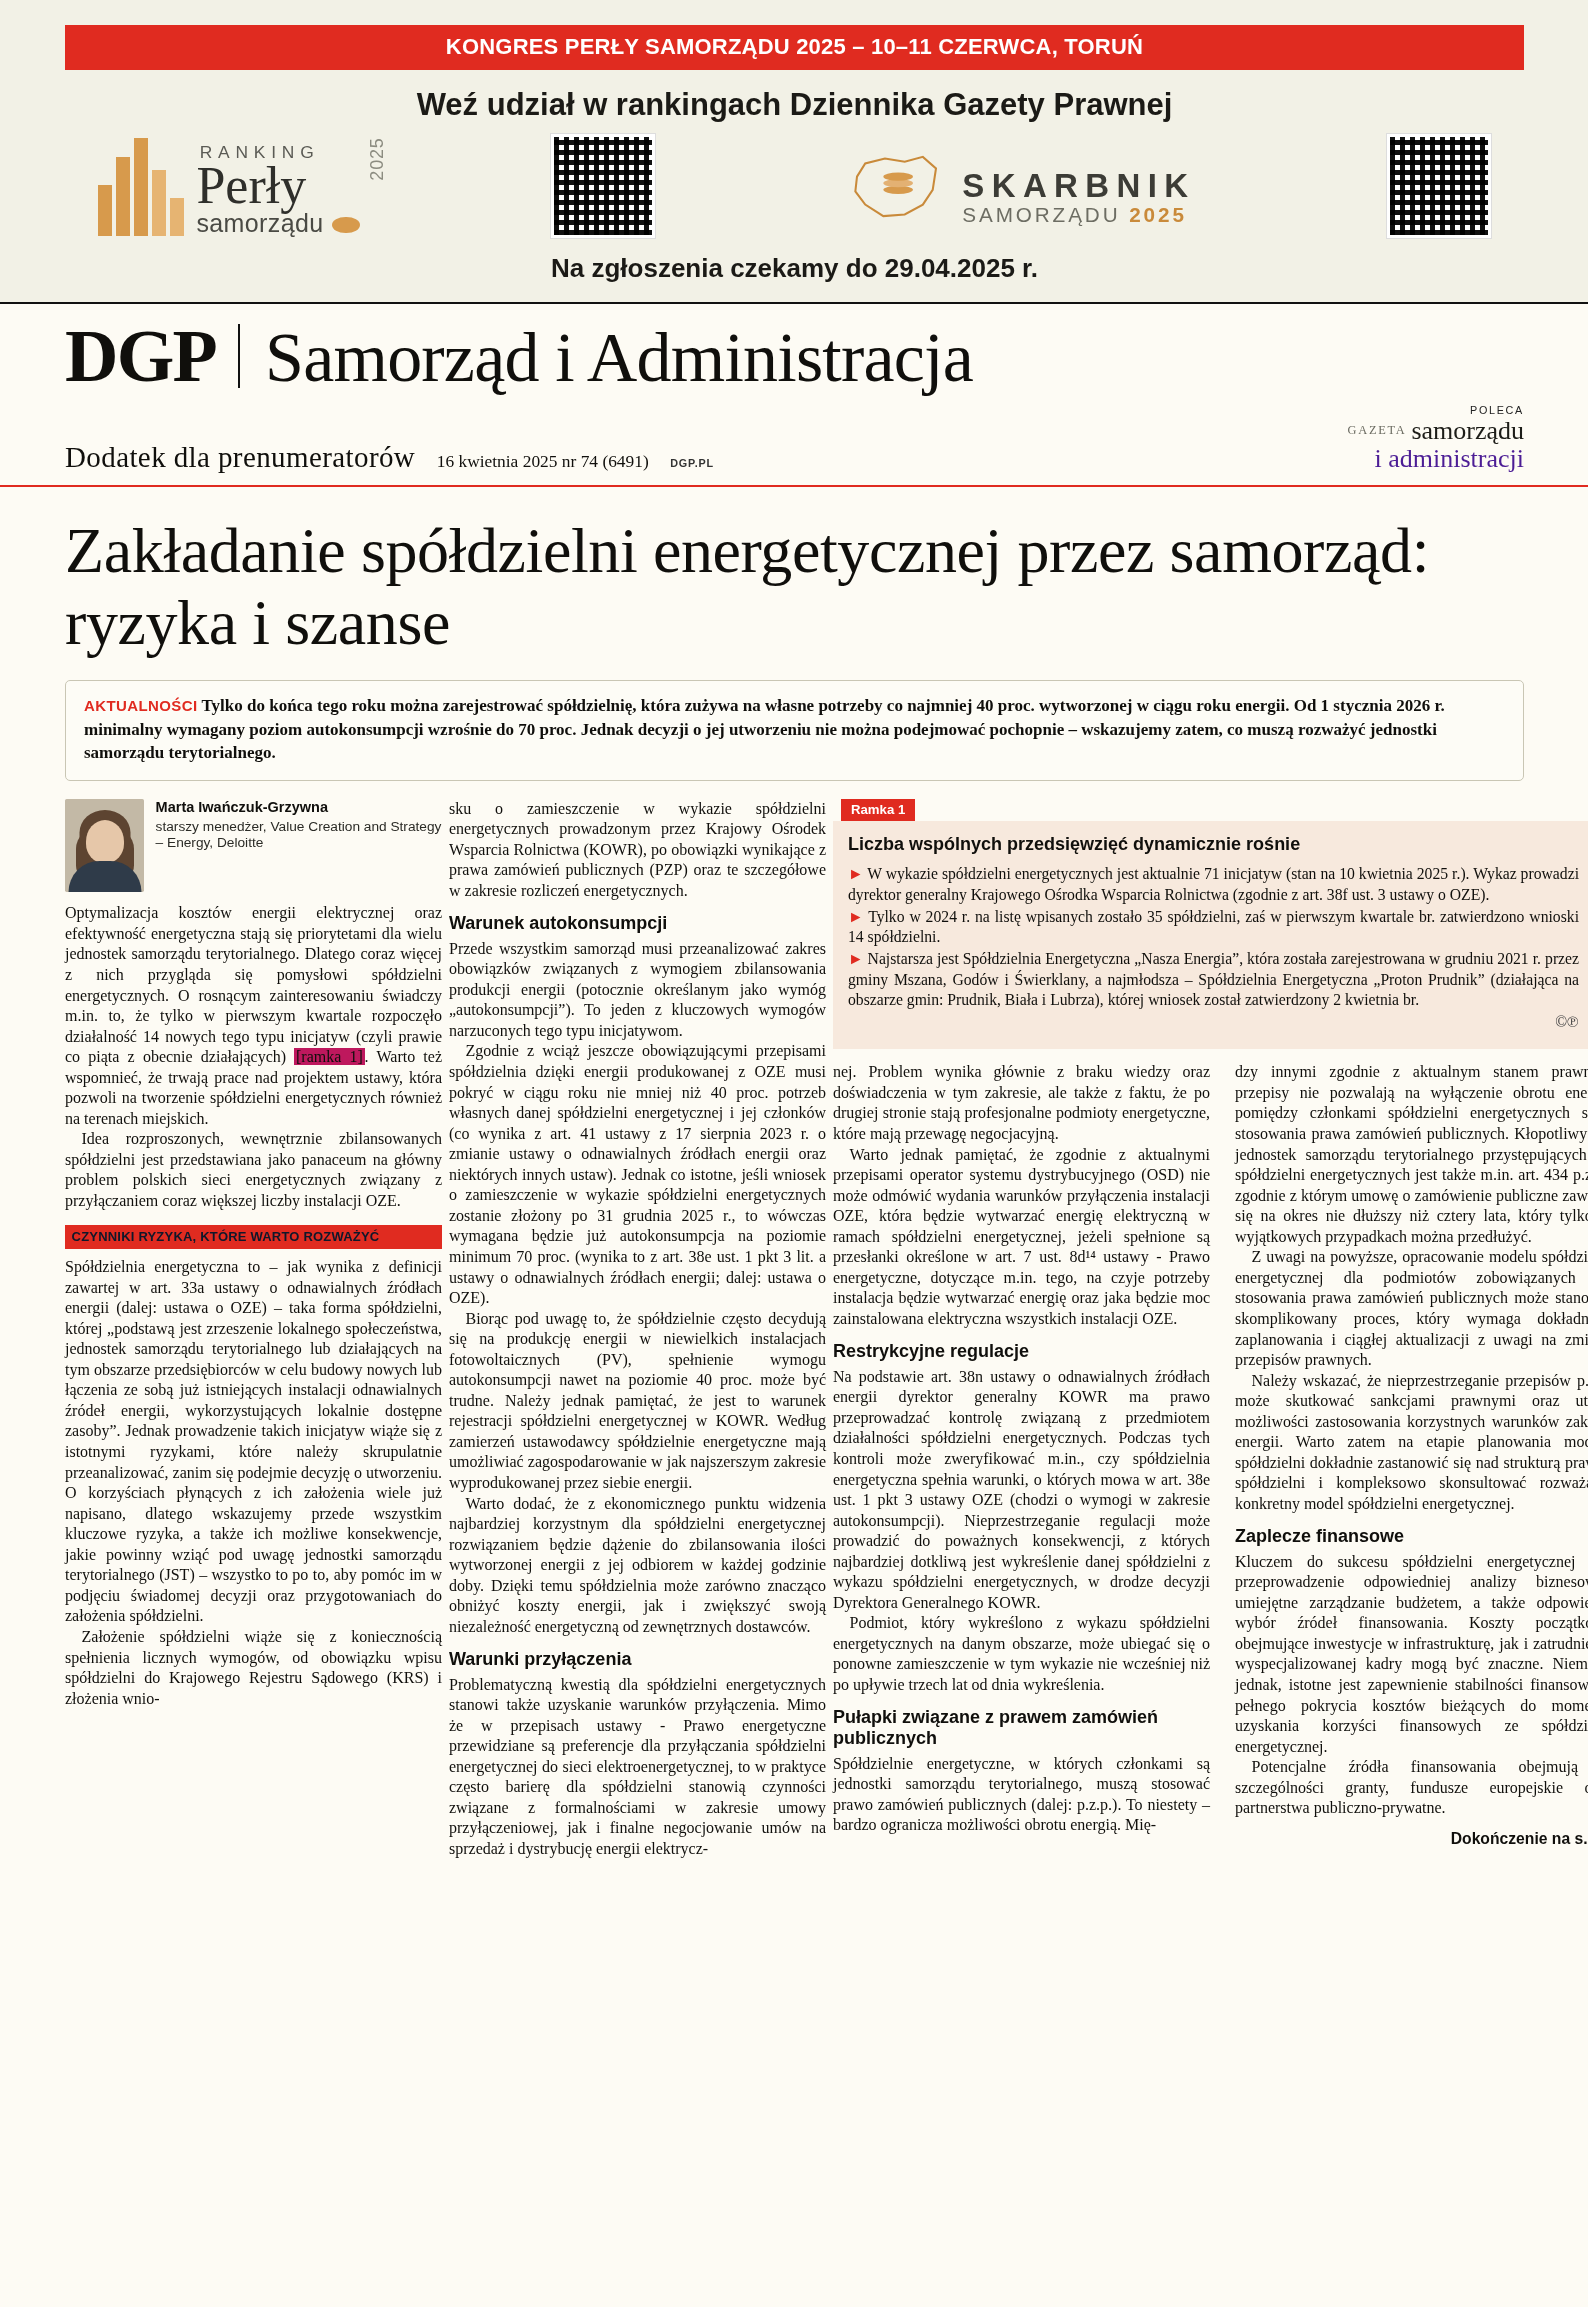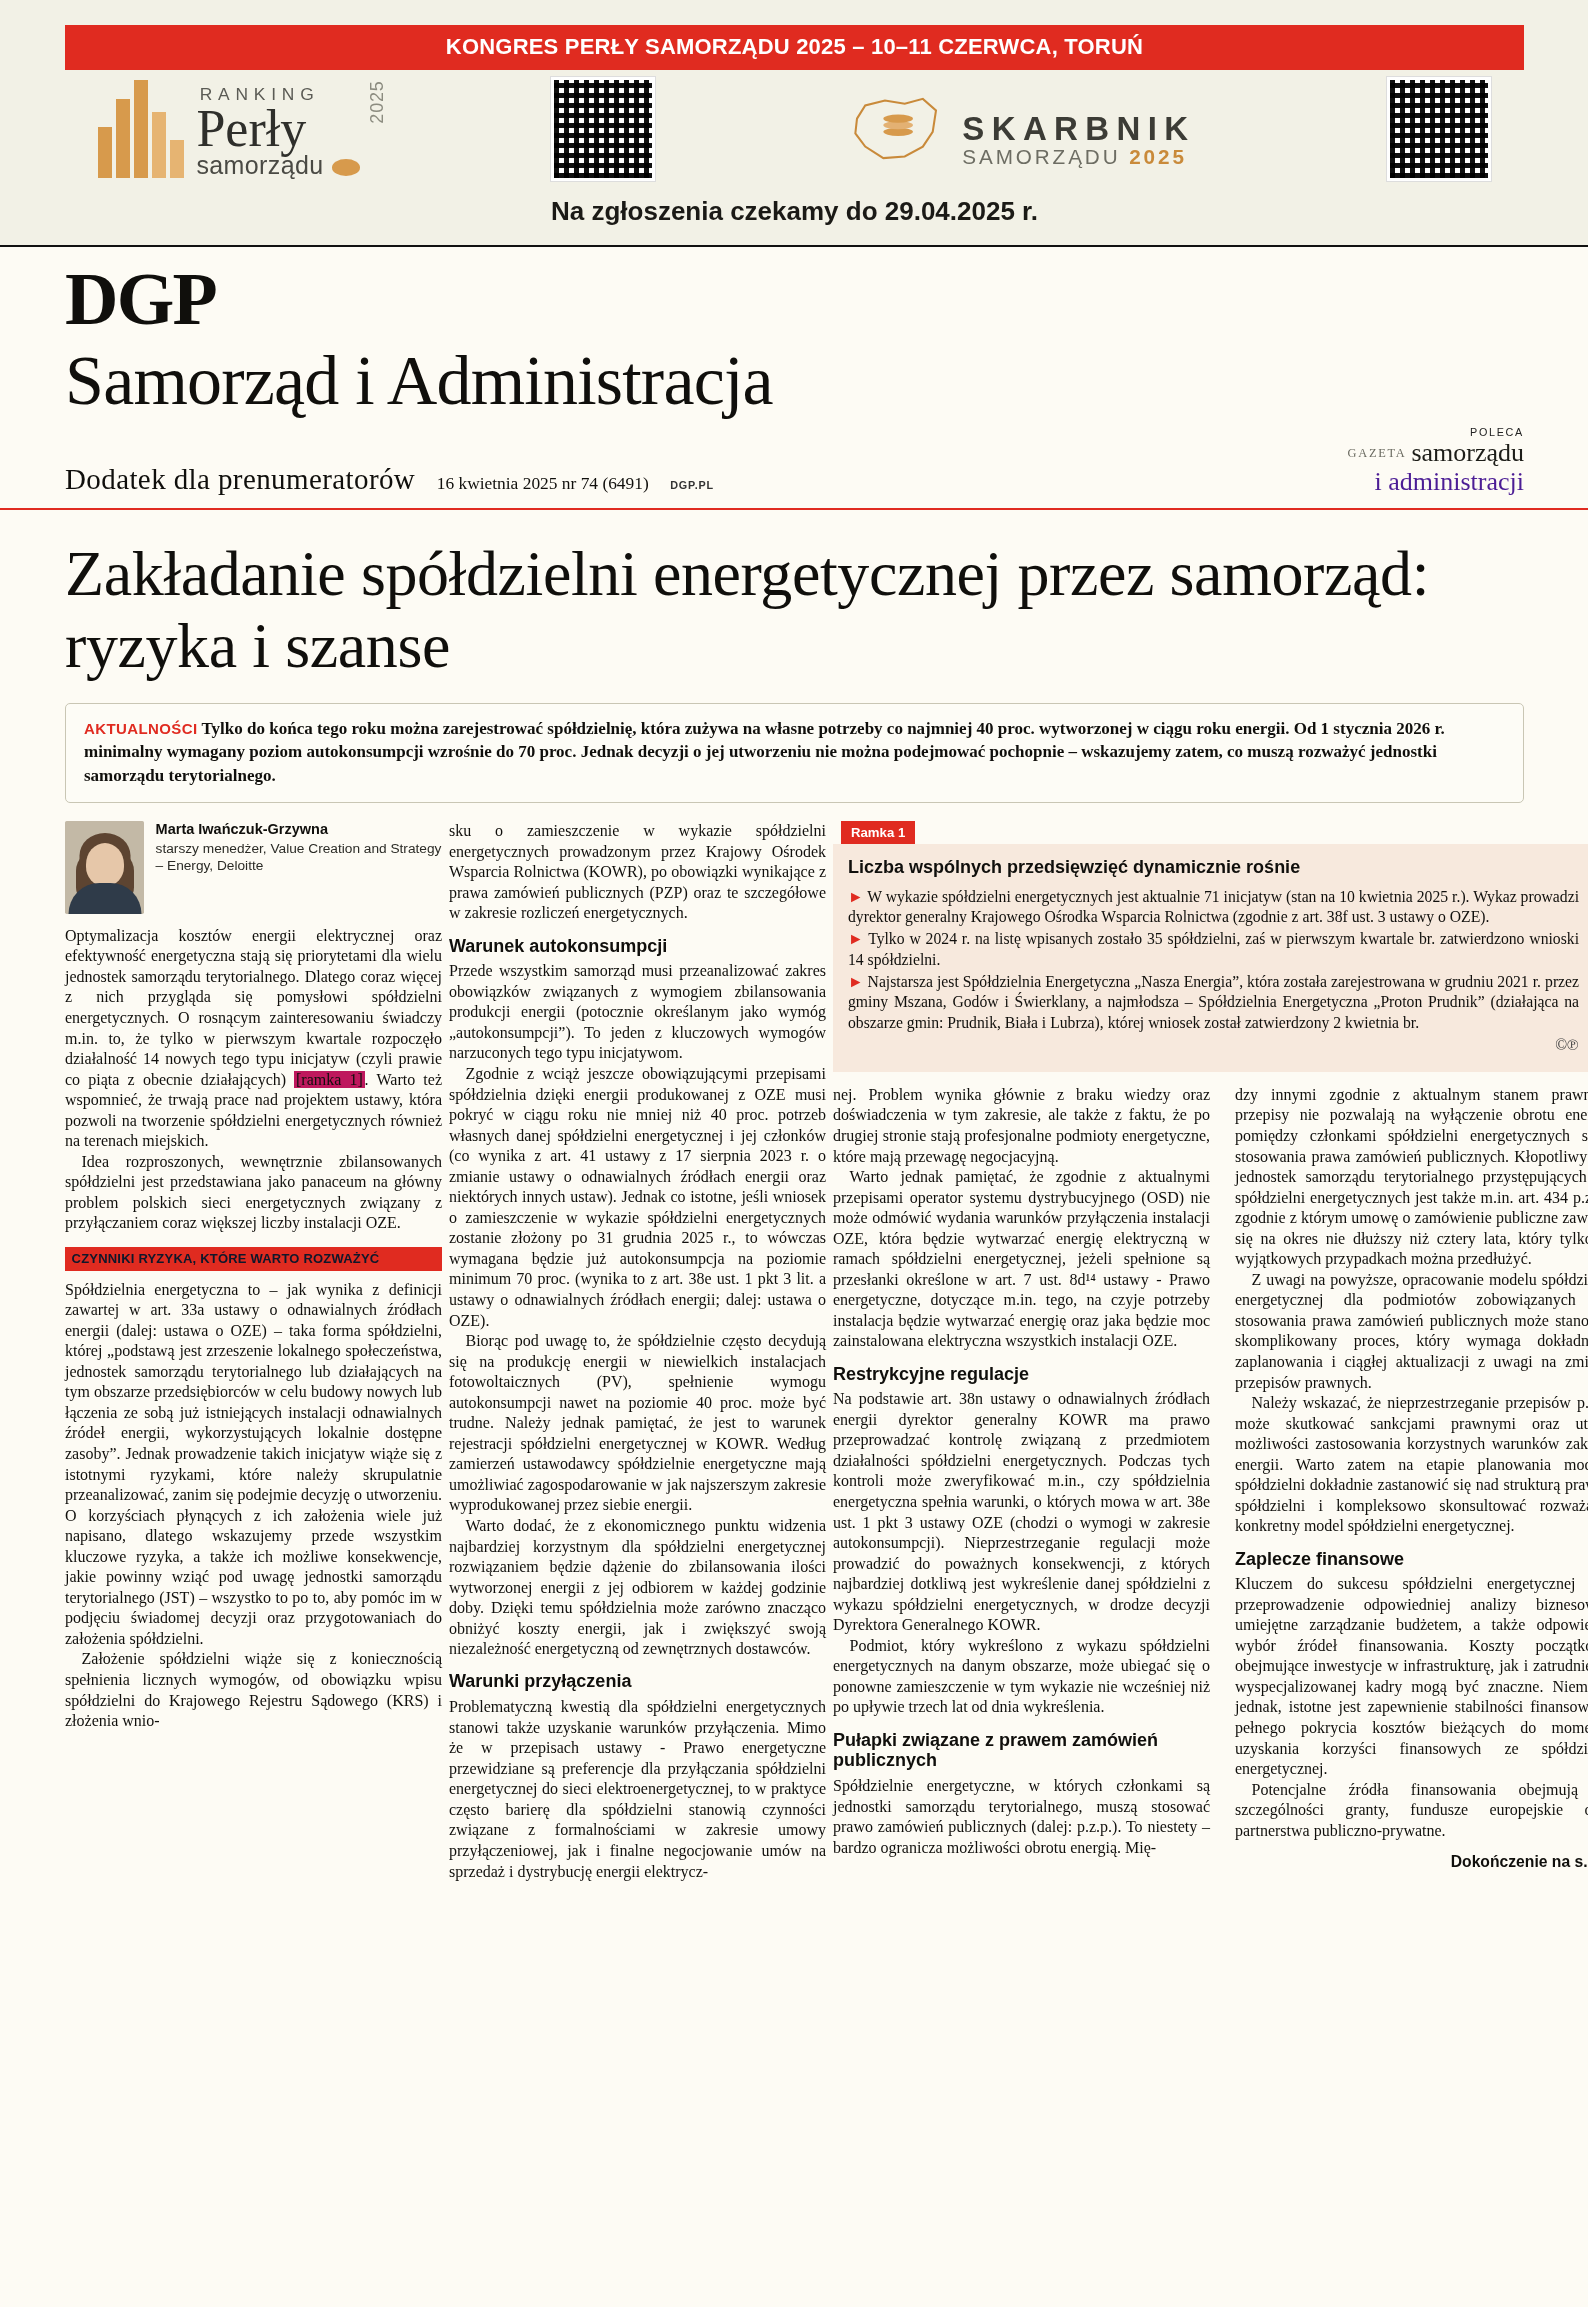--- a/index.html
+++ b/index.html
@@ -155,23 +155,22 @@
   }
 
   
   .masthead {
     border-top: 2.5px solid #111;
     margin: 0 -65px;
     padding: 0 65px;
   }
   .mast-row {
     display: flex;
-    align-items: flex-start;
+    align-items: flex-end;
     padding: 15px 0 5px 0;
-    flex-direction: column;
   }
   .dgp {
     font-family: "Liberation Serif", serif;
     font-weight: bold;
     font-size: 74px;
     letter-spacing: -1.7px;
     line-height: 1;
     padding-right: 21.5px;
   }
   .mast-div {
@@ -411,20 +410,21 @@
   }
 </style>
 </head>
 <body>
 
 <div class="page">
 
   <div class="promo">
     <div class="promo-inner">
       <div class="promo-bar">KONGRES PERŁY SAMORZĄDU 2025 – 10–11 CZERWCA, TORUŃ</div>
+      <div class="promo-sub">Weź udział w rankingach Dziennika Gazety Prawnej</div>
 
       <div class="promo-logos">
         <div class="logo-perly">
           <div class="bars">
               <i></i>
               <i></i>
               <i></i>
               <i></i>
               <i></i>
             </div>

